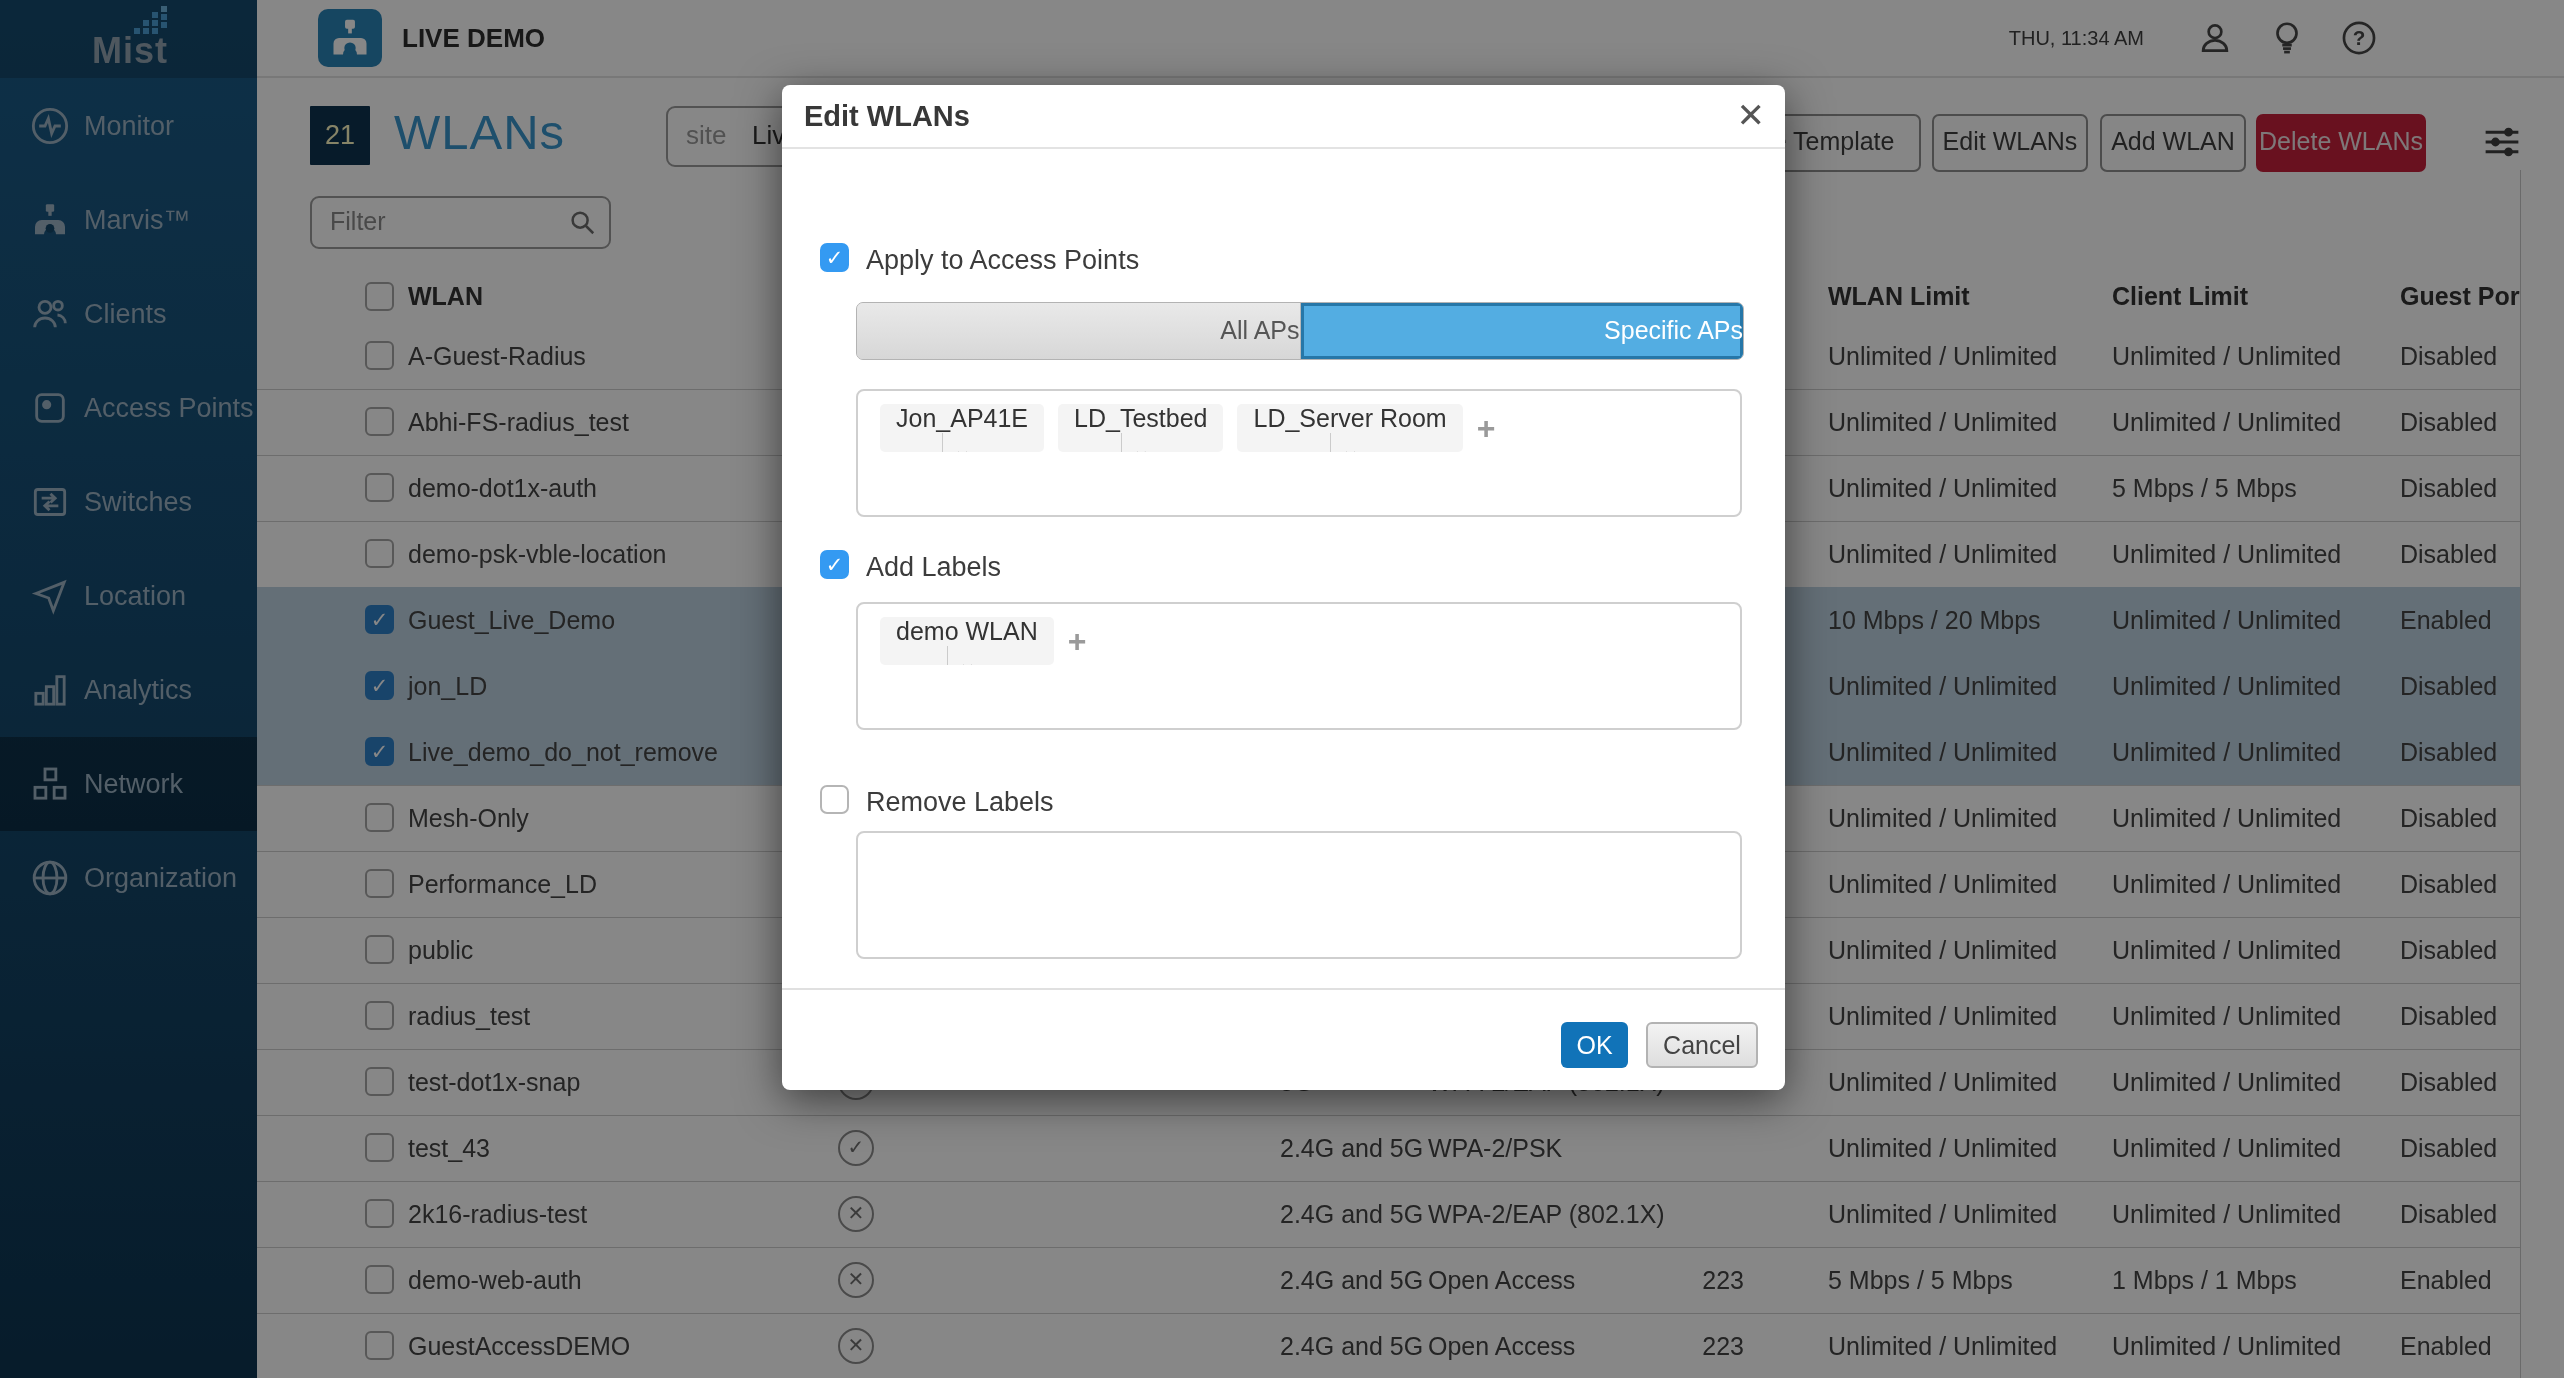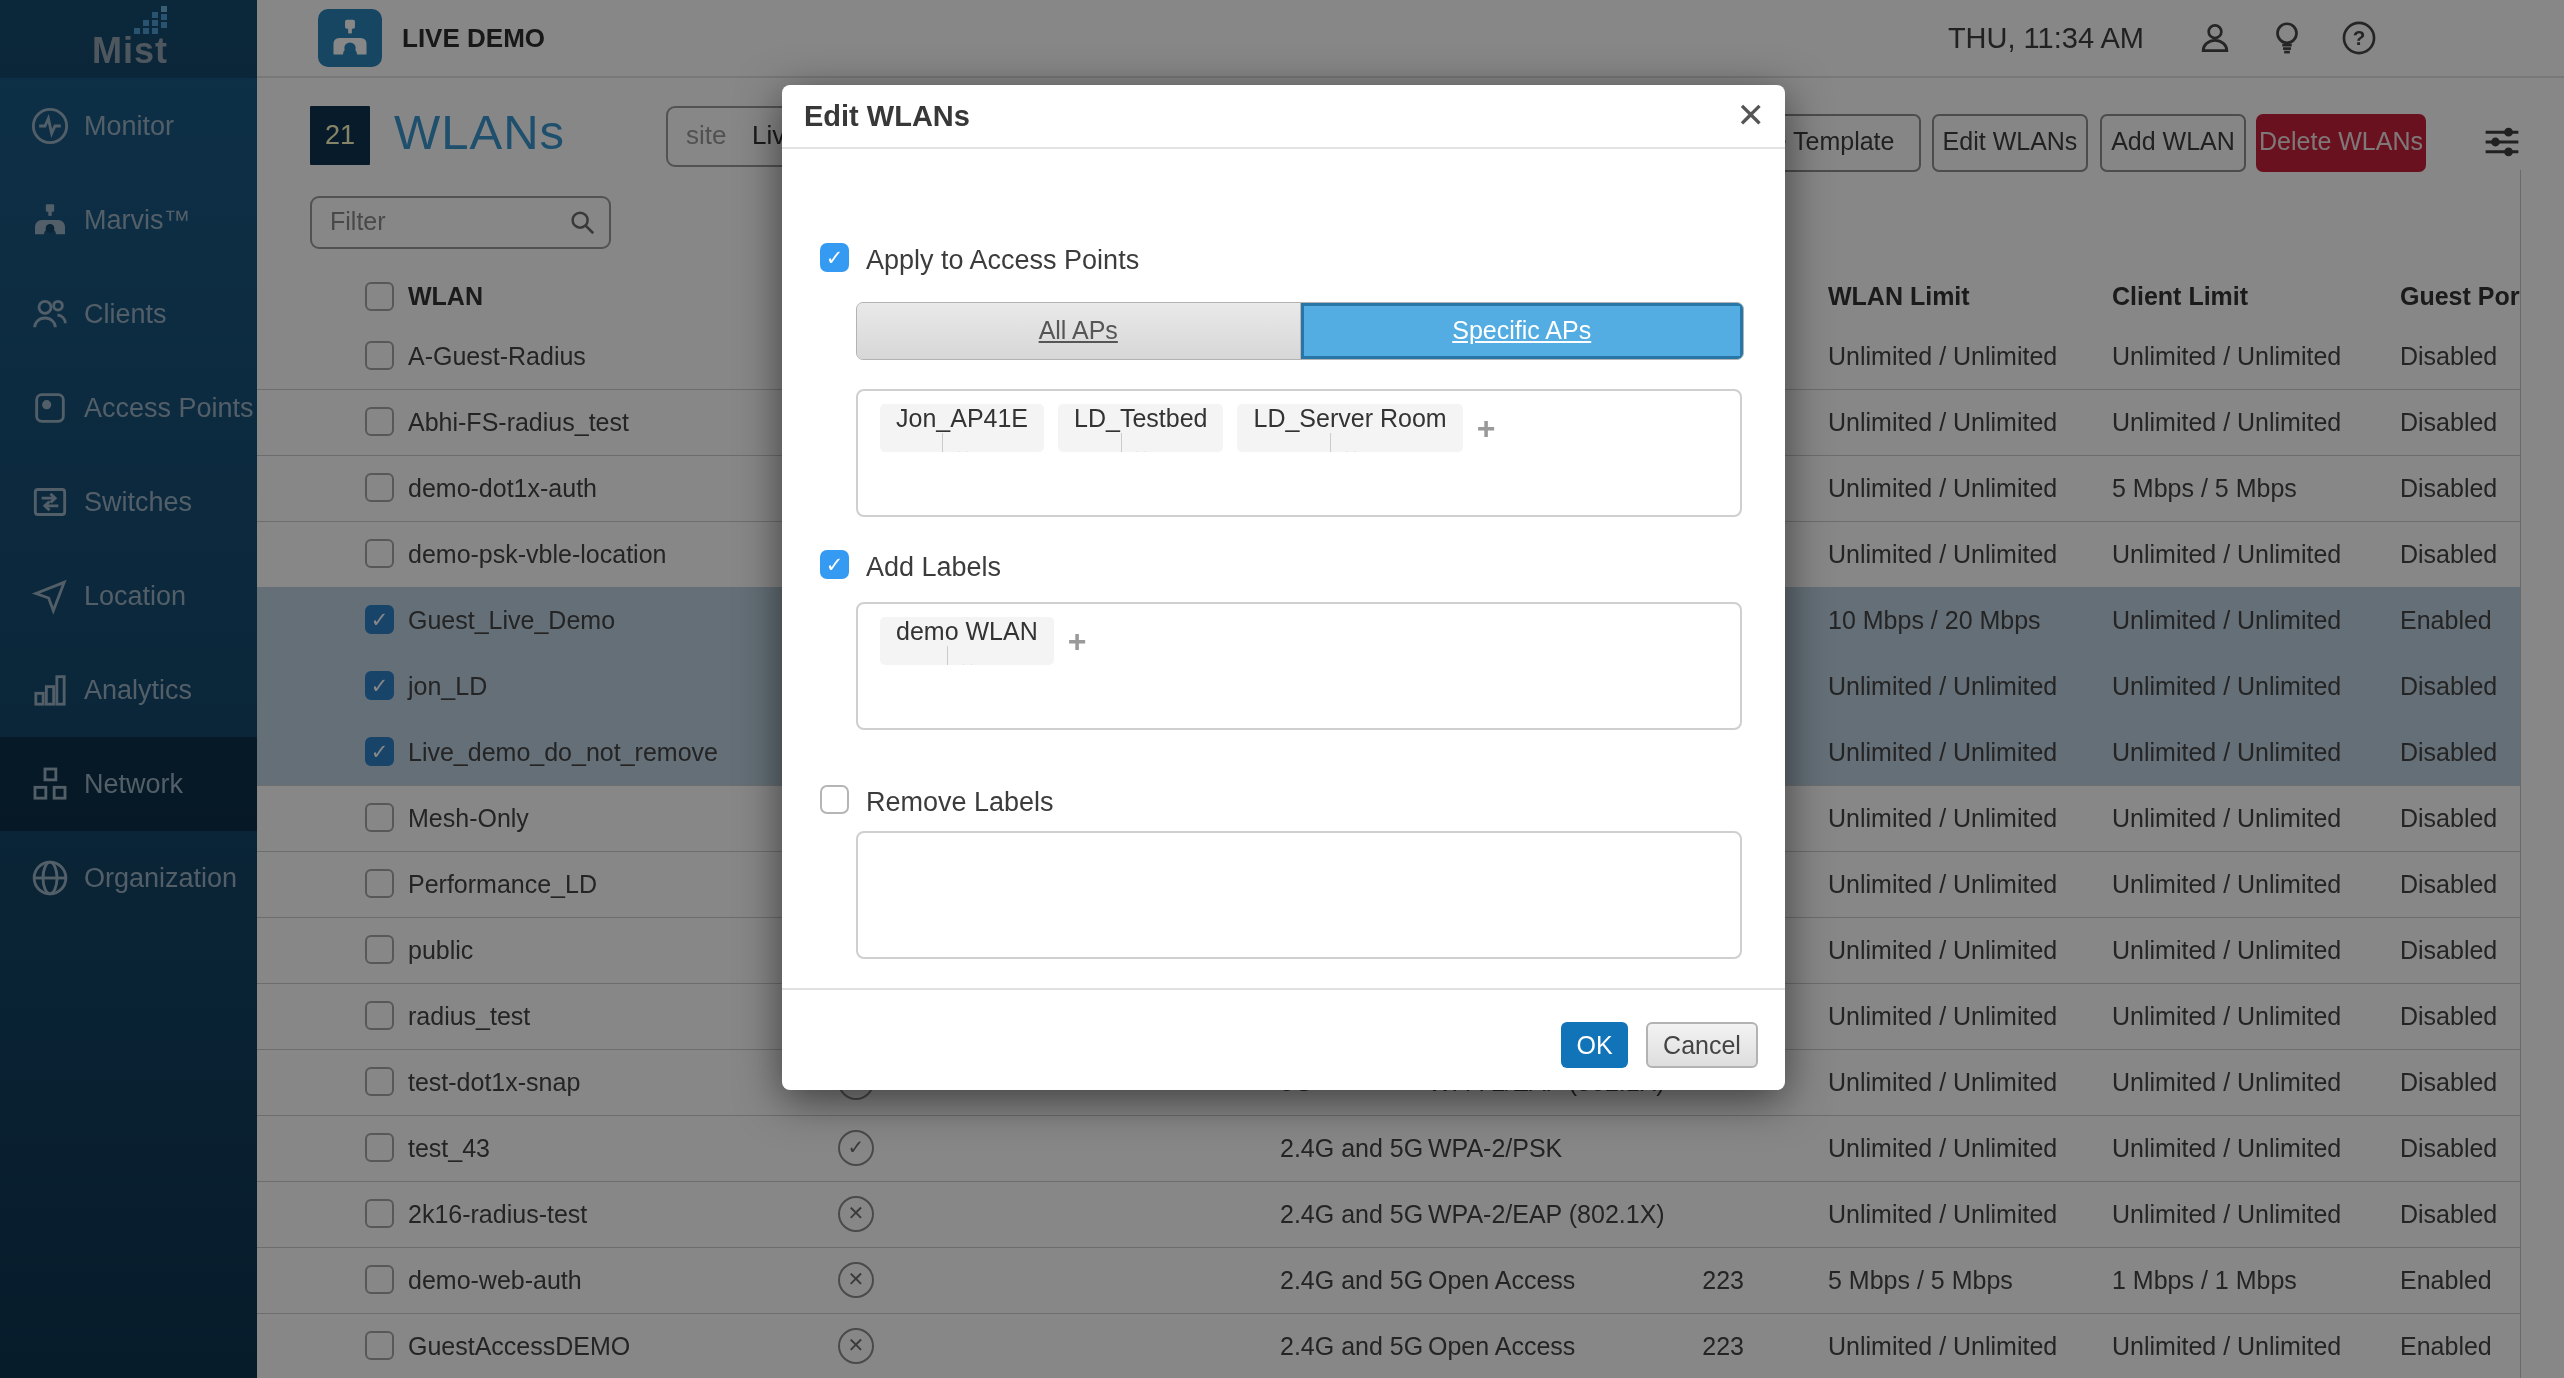--- a/index.html
+++ b/index.html
@@ -15,21 +15,21 @@
   .nav-item{position:absolute;left:0;width:257px;height:94px;color:#9db3c4;cursor:pointer;}
   .nav-item.active{background:rgba(0,0,0,.32);}
   .nav-item .nicon{position:absolute;left:30px;top:27px;width:40px;height:40px;}
   .nav-item .nlabel{position:absolute;left:84px;top:0;line-height:94px;font-size:27px;}
   
   .topbar{position:absolute;left:257px;top:0;width:2307px;height:76px;background:#fff;
           border-bottom:2px solid #e2e2e2;z-index:1;}
   .orgchip{position:absolute;left:61px;top:9px;width:64px;height:58px;border-radius:10px;background:var(--brand-icon);}
   .orgchip svg{position:absolute;left:10px;top:8px;}
   .orgname{position:absolute;left:145px;top:0;line-height:76px;font-size:26px;font-weight:bold;color:#2e2e2e;}
-  .clock{position:absolute;right:420px;top:0;line-height:76px;font-size:29px;color:#3f3f3f;}
+  .clock{position:absolute;right:420px;top:0;line-height:76px;font-size:20px;color:#3f3f3f;}
   .hicon{position:absolute;top:19px;width:38px;height:38px;color:#474747;cursor:pointer;}
   
   .countbadge{position:absolute;left:310px;top:106px;width:60px;height:59px;border-radius:1px;
               background:var(--accent-dark);color:#fef9c3;font-size:27px;text-align:center;line-height:59px;z-index:1;}
   .pagetitle{position:absolute;left:394px;top:104px;font-size:49px;color:var(--brand-blue);z-index:1;letter-spacing:1px;}
   .sitebox{position:absolute;left:618px;top:106px;width:330px;height:57px;border:2px solid #9b9b9b;border-radius:9px;z-index:1;background:#fff;margin-left:48px;}
   .sitebox .slabel{position:absolute;left:18px;top:0;line-height:55px;font-size:26px;color:#9a9a9a;}
   .sitebox .sval{position:absolute;left:84px;top:0;line-height:55px;font-size:26px;color:#333;}
   .tbtn{position:absolute;top:114px;height:54px;border:2px solid #909090;border-radius:7px;background:#fdfdfd;
         font-size:25px;color:#3f3f3f;text-align:center;z-index:1;cursor:pointer;}
@@ -69,22 +69,22 @@
   .modal{position:absolute;left:782px;top:85px;width:1003px;height:1005px;background:#fff;border-radius:8px;
          box-shadow:0 10px 44px rgba(0,0,0,.55);z-index:60;}
   .m-head{position:absolute;left:0;top:0;width:100%;height:62px;border-bottom:2px solid #e3e3e3;}
   .m-title{position:absolute;left:22px;top:0;line-height:62px;font-size:29px;font-weight:bold;color:#383838;}
   .m-close{position:absolute;right:20px;top:10px;font-size:34px;font-weight:bold;color:#555;cursor:pointer;}
   .mcb{position:absolute;width:29px;height:29px;border:2px solid #b5b5b5;border-radius:7px;background:#fff;box-sizing:border-box;cursor:pointer;}
   .mcb.checked{background:var(--check-modal);border-color:var(--check-modal);}
   .mcb.checked:after{content:"✓";position:absolute;left:0;top:0;width:100%;text-align:center;line-height:26px;color:#fff;font-size:21px;font-weight:bold;}
   .mlabel{position:absolute;font-size:27px;color:#3c3c3c;}
   .seg{position:absolute;left:74px;top:217px;width:886px;height:56px;border:1px solid #b3b3b3;border-radius:7px;display:flex;overflow:hidden;background:#dcdcdc;}
-  .seg .s{flex:1;text-align:center;line-height:54px;font-size:25px;color:#565656;cursor:pointer;
-          background:linear-gradient(#e9e9e9,#d7d7d7);border-right:1px solid #b9b9b9;text-decoration:underline;}
+  .seg .s{flex:1;text-align:right;line-height:54px;font-size:25px;color:#565656;cursor:pointer;
+          background:linear-gradient(#e9e9e9,#d7d7d7);border-right:1px solid #b9b9b9;}
   .seg .s:last-child{border-right:none;}
   .seg .s.sel{background:var(--seg-blue);color:#fff;box-shadow:inset 0 0 0 3px var(--seg-blue-border);border-right:none;}
   .tokenbox{position:absolute;left:74px;width:886px;height:128px;border:2px solid #cfcfcf;border-radius:8px;box-sizing:border-box;background:#fff;}
   .tokens{position:absolute;left:22px;top:13px;display:flex;align-items:center;gap:14px;}
   .chip{display:flex;align-items:center;height:48px;background:#f4f4f4;border-radius:5px;overflow:hidden;flex-direction:column;}
   .chip .ct{padding:0 16px;font-size:25px;color:#333;}
   .chip .cx{padding:0 13px;font-size:23px;color:#9a9a9a;border-left:1px solid #cbcbcb;line-height:48px;cursor:pointer;}
   .plus{font-size:32px;font-weight:bold;color:#9a9a9a;cursor:pointer;line-height:48px;}
   .m-foot{position:absolute;left:0;top:903px;width:100%;height:102px;border-top:2px solid #e0e0e0;}
   .okbtn{position:absolute;left:779px;top:32px;width:67px;height:46px;background:var(--ok-blue);color:#fff;border:none;

